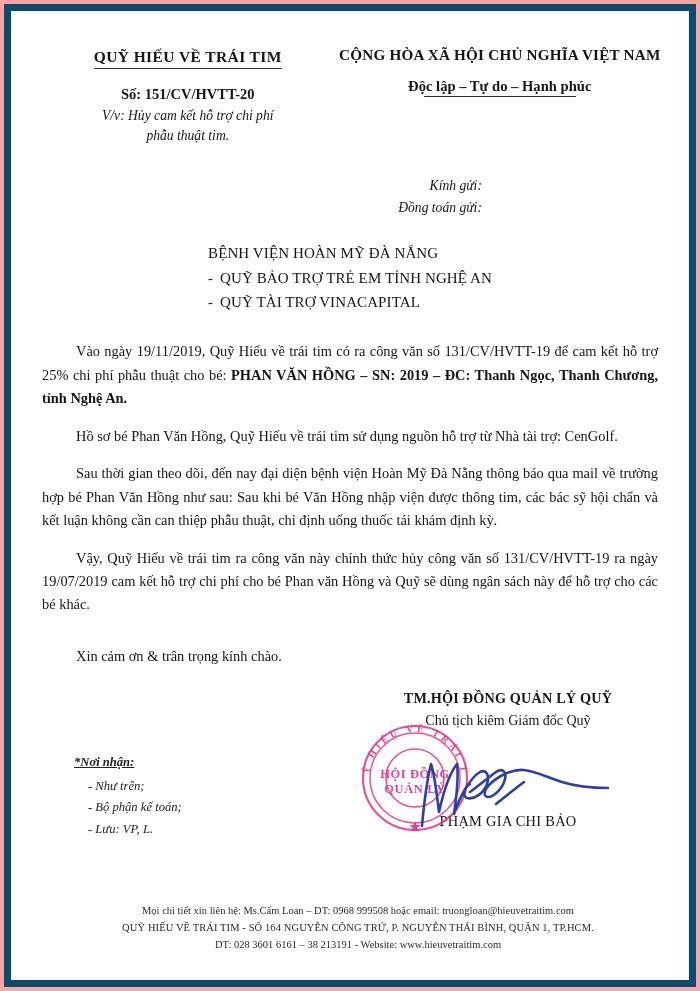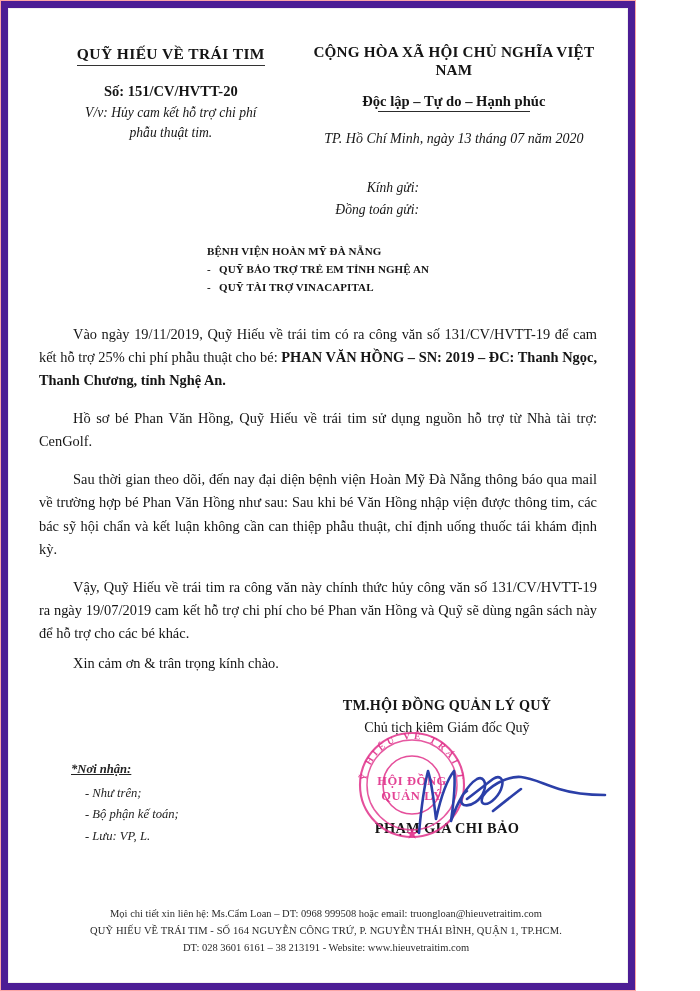--- a/index.html
+++ b/index.html
@@ -6,26 +6,26 @@
     margin: 0;
     padding: 0;
     background: #ffffff;
   }
   body {
     font-family: "Liberation Serif", "DejaVu Serif", serif;
     color: #151515;
   }
   .page {
     position: relative;
-    width: 636px;
+    width: 700px;
     height: 991px;
-    background: #4c1d95;
+    background: #0c4a6e;
     box-sizing: border-box;
     overflow: hidden;
-    border: 1px solid #fca5a5;
+    border: 4px solid #fca5a5;
   }
   .sheet {
     position: absolute;
     left: 8px;
     top: 8px;
     right: 8px;
     bottom: 8px;
     background: #fff;
     box-shadow: 0 0 0 1px #f0f0f0;
   }
@@ -97,22 +97,22 @@
   .rcp-inner { display: flex; flex-direction: column; }
   .rcp-labels {
     text-align: right;
     font-style: italic;
     font-size: 13.6px;
     line-height: 1.62;
     padding-right: 10px;
     white-space: nowrap;
   }
   .rcp-values {
-    font-weight: bold;
-    font-size: 11px;
+    font-weight: normal;
+    font-size: 15px;
     line-height: 1.62;
     letter-spacing: .1px;
     white-space: nowrap;
   }
   .rcp-values .dash { display: inline-block; width: 12px; }
 
   
   .body {
     padding: 0 30px;
     margin-top: 26px;
@@ -123,21 +123,21 @@
     text-align: justify;
     text-indent: 34px;
     margin-bottom: 13px;
   }
   .para b { font-weight: bold; }
   .para.last { margin-bottom: 0; }
   .closing {
     font-size: 14.4px;
     line-height: 1.62;
     text-indent: 34px;
-    margin-top: 6px;
+    margin-top: 28px;
   }
 
   
   .sig-area {
     position: relative;
     margin-top: 22px;
     padding: 0 30px;
     min-height: 190px;
   }
   .sig-right {
@@ -149,21 +149,21 @@
   .sig-title {
     font-weight: bold;
     font-size: 14.2px;
     letter-spacing: .2px;
   }
   .sig-role {
     font-size: 14px;
     margin-top: 6px;
   }
   .sig-name {
-    font-weight: bold;
+    font-weight: normal;
     font-size: 14.4px;
     letter-spacing: .3px;
     margin-top: 84px;
   }
 
   
   .receivers {
     position: absolute;
     left: 62px;
     top: 62px;
@@ -229,21 +229,20 @@
         <div class="doc-no">Số: 151/CV/HVTT-20</div>
         <div class="doc-subject">
           <span>V/v: Hủy cam kết hỗ trợ chi phí</span><br>
           <span>phẫu thuật tim.</span>
         </div>
       </div>
       <div class="hdr-right">
         <div class="nation">CỘNG HÒA XÃ HỘI CHỦ NGHĨA VIỆT NAM</div>
         <div class="motto">Độc lập – Tự do – Hạnh phúc</div>
         <div class="motto-underline"></div>
-        <div class="place-date">TP. Hồ Chí Minh, ngày 13 tháng 07 năm 2020</div>
       </div>
     </div>
 
     <div class="recipients">
       <div class="rcp-inner">
         <div class="rcp-labels">
           <div>Kính gửi:</div>
           <div>Đồng toán gửi:</div>
           <div>&nbsp;</div>
         </div>

